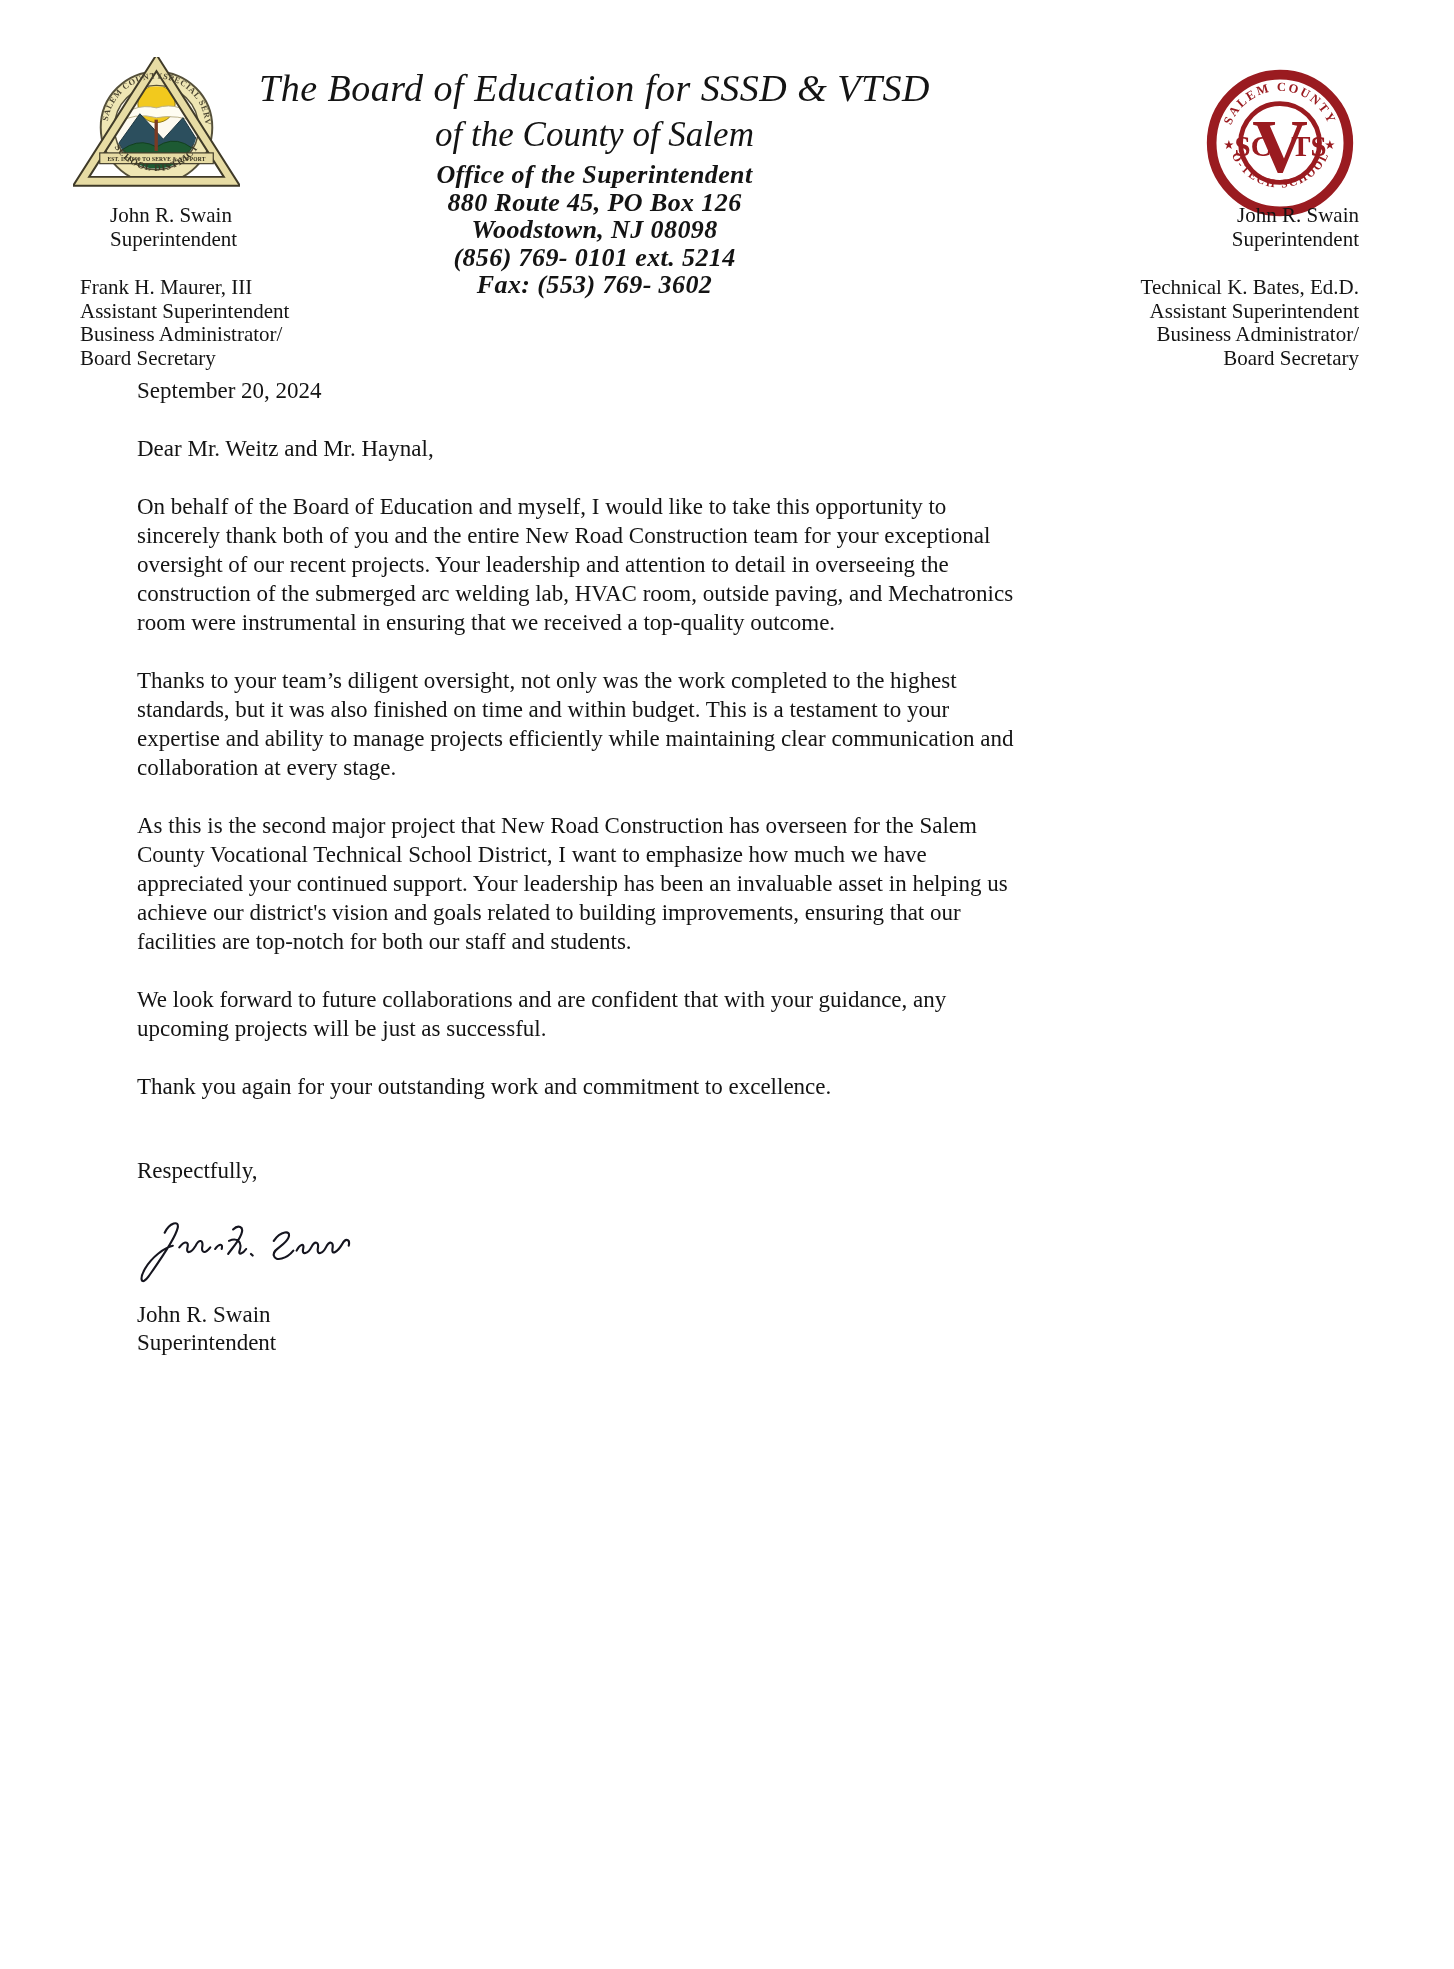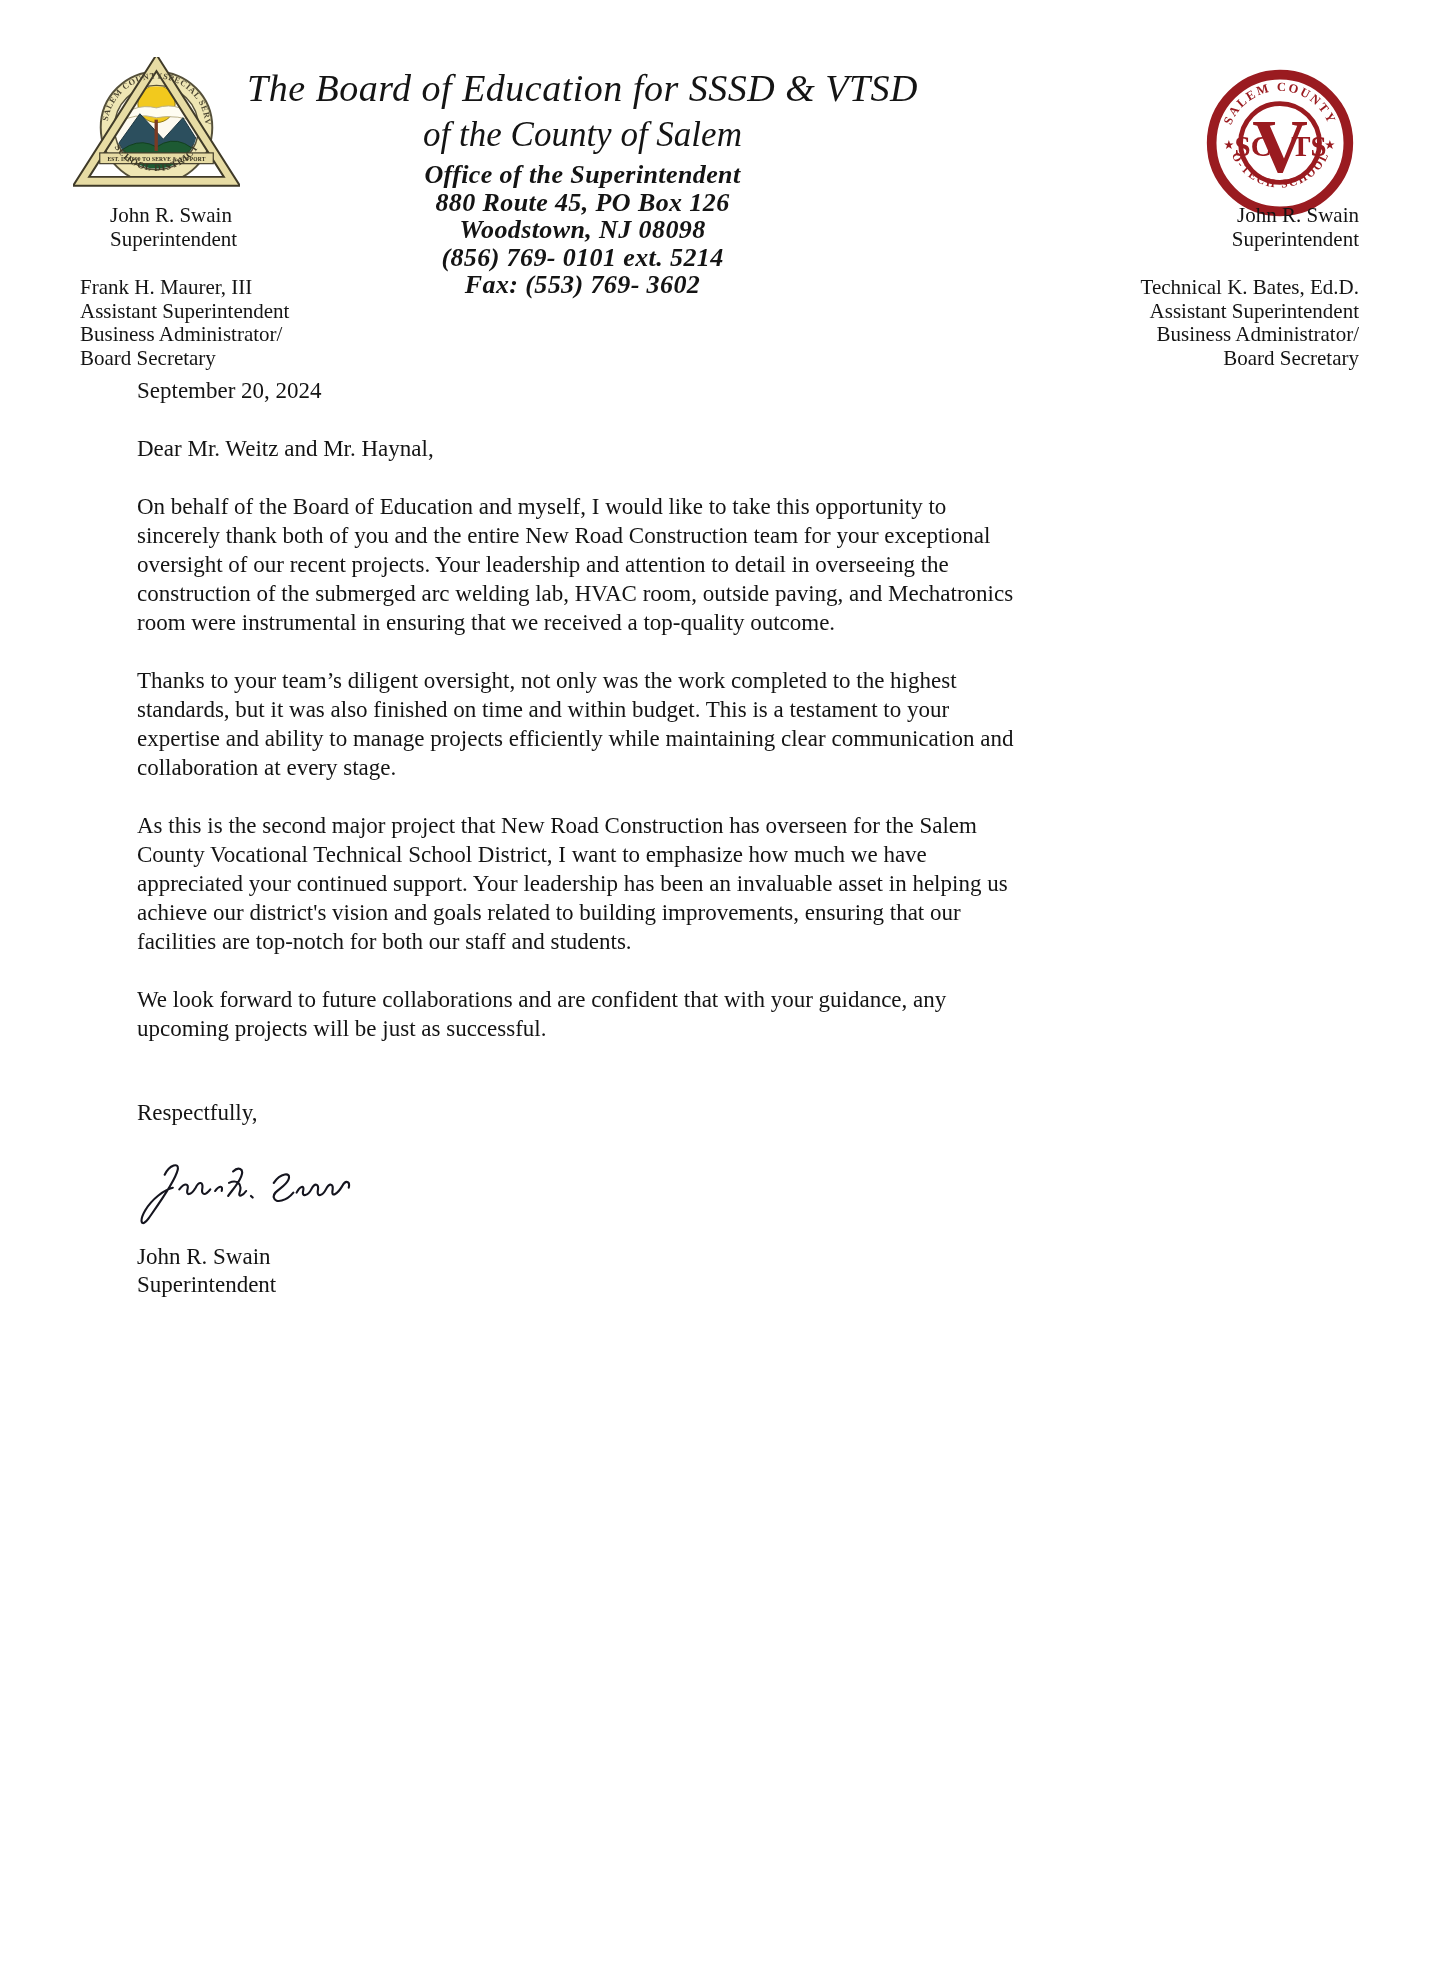--- a/index.html
+++ b/index.html
@@ -7,21 +7,21 @@
     position:relative;
     width:1454px;height:1969px;
     margin:0 auto;
     background:#ffffff;
     font-family:"Liberation Serif", serif;
     color:#141414;
     overflow:hidden;
   }
   
   .head-center{
-    position:absolute;left:135px;top:64px;width:895px;
+    position:absolute;left:147px;top:64px;width:895px;
     text-align:center;
   }
   .title1{
     font-style:italic;font-size:38px;line-height:48px;font-weight:400;
     letter-spacing:0.5px;
   }
   .title2{
     font-style:italic;font-size:35px;line-height:46px;font-weight:400;text-align:center;
   }
   .office-block{margin-top:3px;}
@@ -147,20 +147,21 @@
     </div>
   </div>
 
   <div class="letter">
     <p>September 20, 2024</p>
     <p>Dear Mr. Weitz and Mr. Haynal,</p>
     <p>On behalf of the Board of Education and myself, I would like to take this opportunity to sincerely thank both of you and the entire New Road Construction team for your exceptional oversight of our recent projects. Your leadership and attention to detail in overseeing the construction of the submerged arc welding lab, HVAC room, outside paving, and Mechatronics room were instrumental in ensuring that we received a top-quality outcome.</p>
     <p>Thanks to your team’s diligent oversight, not only was the work completed to the highest standards, but it was also finished on time and within budget. This is a testament to your expertise and ability to manage projects efficiently while maintaining clear communication and collaboration at every stage.</p>
     <p>As this is the second major project that New Road Construction has overseen for the Salem County Vocational Technical School District, I want to emphasize how much we have appreciated your continued support. Your leadership has been an invaluable asset in helping us achieve our district's vision and goals related to building improvements, ensuring that our facilities are top-notch for both our staff and students.</p>
     <p>We look forward to future collaborations and are confident that with your guidance, any upcoming projects will be just as successful.</p>
+    <p>Thank you again for your outstanding work and commitment to excellence.</p>
     <p class="closing">Respectfully,</p>
 
     <div class="sig-wrap" role="img" aria-label="John R. Swain">
       <svg width="228" height="88" viewBox="0 0 280 100" xmlns="http://www.w3.org/2000/svg">
         <path d="M34,30 C40,18 52,14 50,24 C47,38 28,64 14,84 C6,95 2,88 10,74 C18,60 34,48 44,46
              M52,48 C58,40 64,40 62,48 C60,56 66,56 72,46 C76,38 82,38 80,48 C79,55 84,56 90,48
              M96,50 C100,44 106,42 104,50
              M118,26 C124,20 132,22 128,32 C124,42 116,50 112,56
              M113,40 C122,36 130,40 126,52 C124,58 130,56 134,50
              M140,56 l2,2

